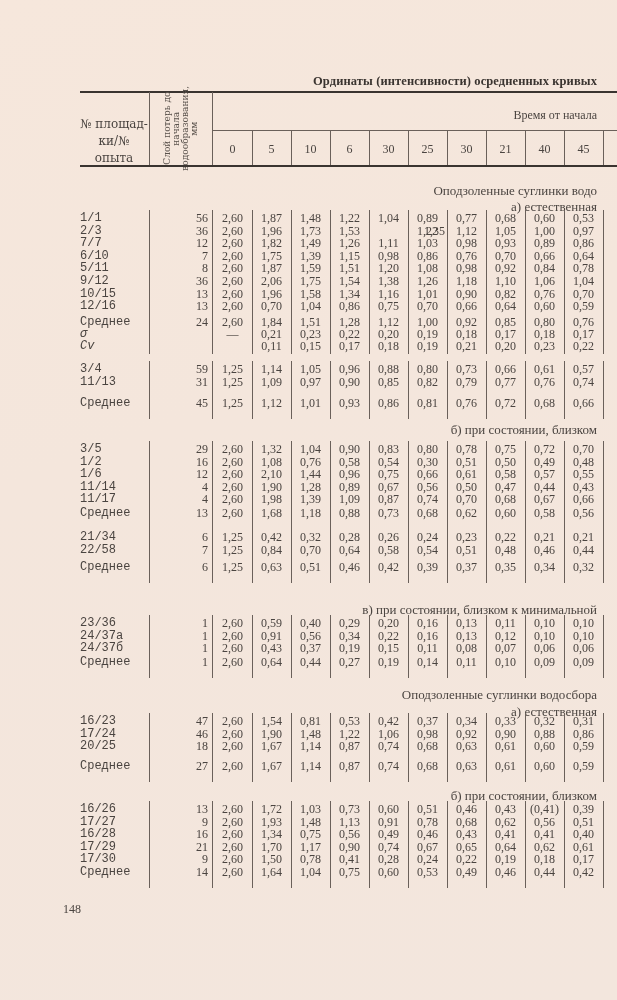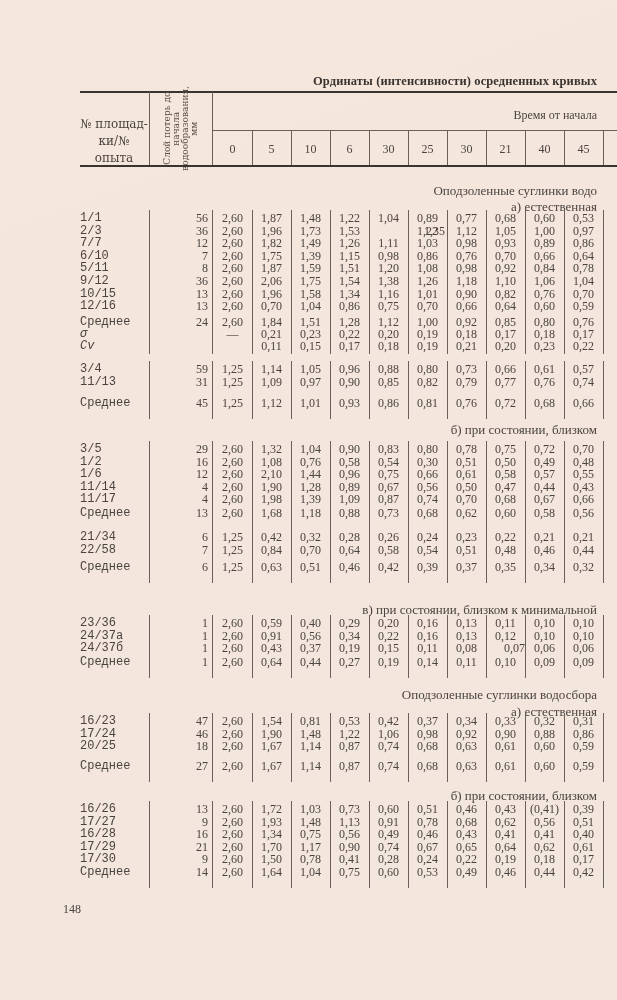--- a/index.html
+++ b/index.html
@@ -527,21 +527,21 @@
       <div class="row" style="top: 27.2px;">
         <div class="lbl">24/37б</div>
         <div class="num">1</div>
         <div class="v" style="left: 133px;">2,60</div>
         <div class="v" style="left: 172px;">0,43</div>
         <div class="v" style="left: 211px;">0,37</div>
         <div class="v" style="left: 250px;">0,19</div>
         <div class="v" style="left: 289px;">0,15</div>
         <div class="v" style="left: 328px;">0,11</div>
         <div class="v" style="left: 367px;">0,08</div>
-        <div class="v" style="left: 406px; text-align: right;">0,07</div>
+        <div class="v" style="left: 406px;">0,07</div>
         <div class="v" style="left: 445px;">0,06</div>
         <div class="v" style="left: 484px;">0,06</div>
       </div>
       <div class="row" style="top: 41px;">
         <div class="lbl">Среднее</div>
         <div class="num">1</div>
         <div class="v" style="left: 133px;">2,60</div>
         <div class="v" style="left: 172px;">0,64</div>
         <div class="v" style="left: 211px;">0,44</div>
         <div class="v" style="left: 250px;">0,27</div>

